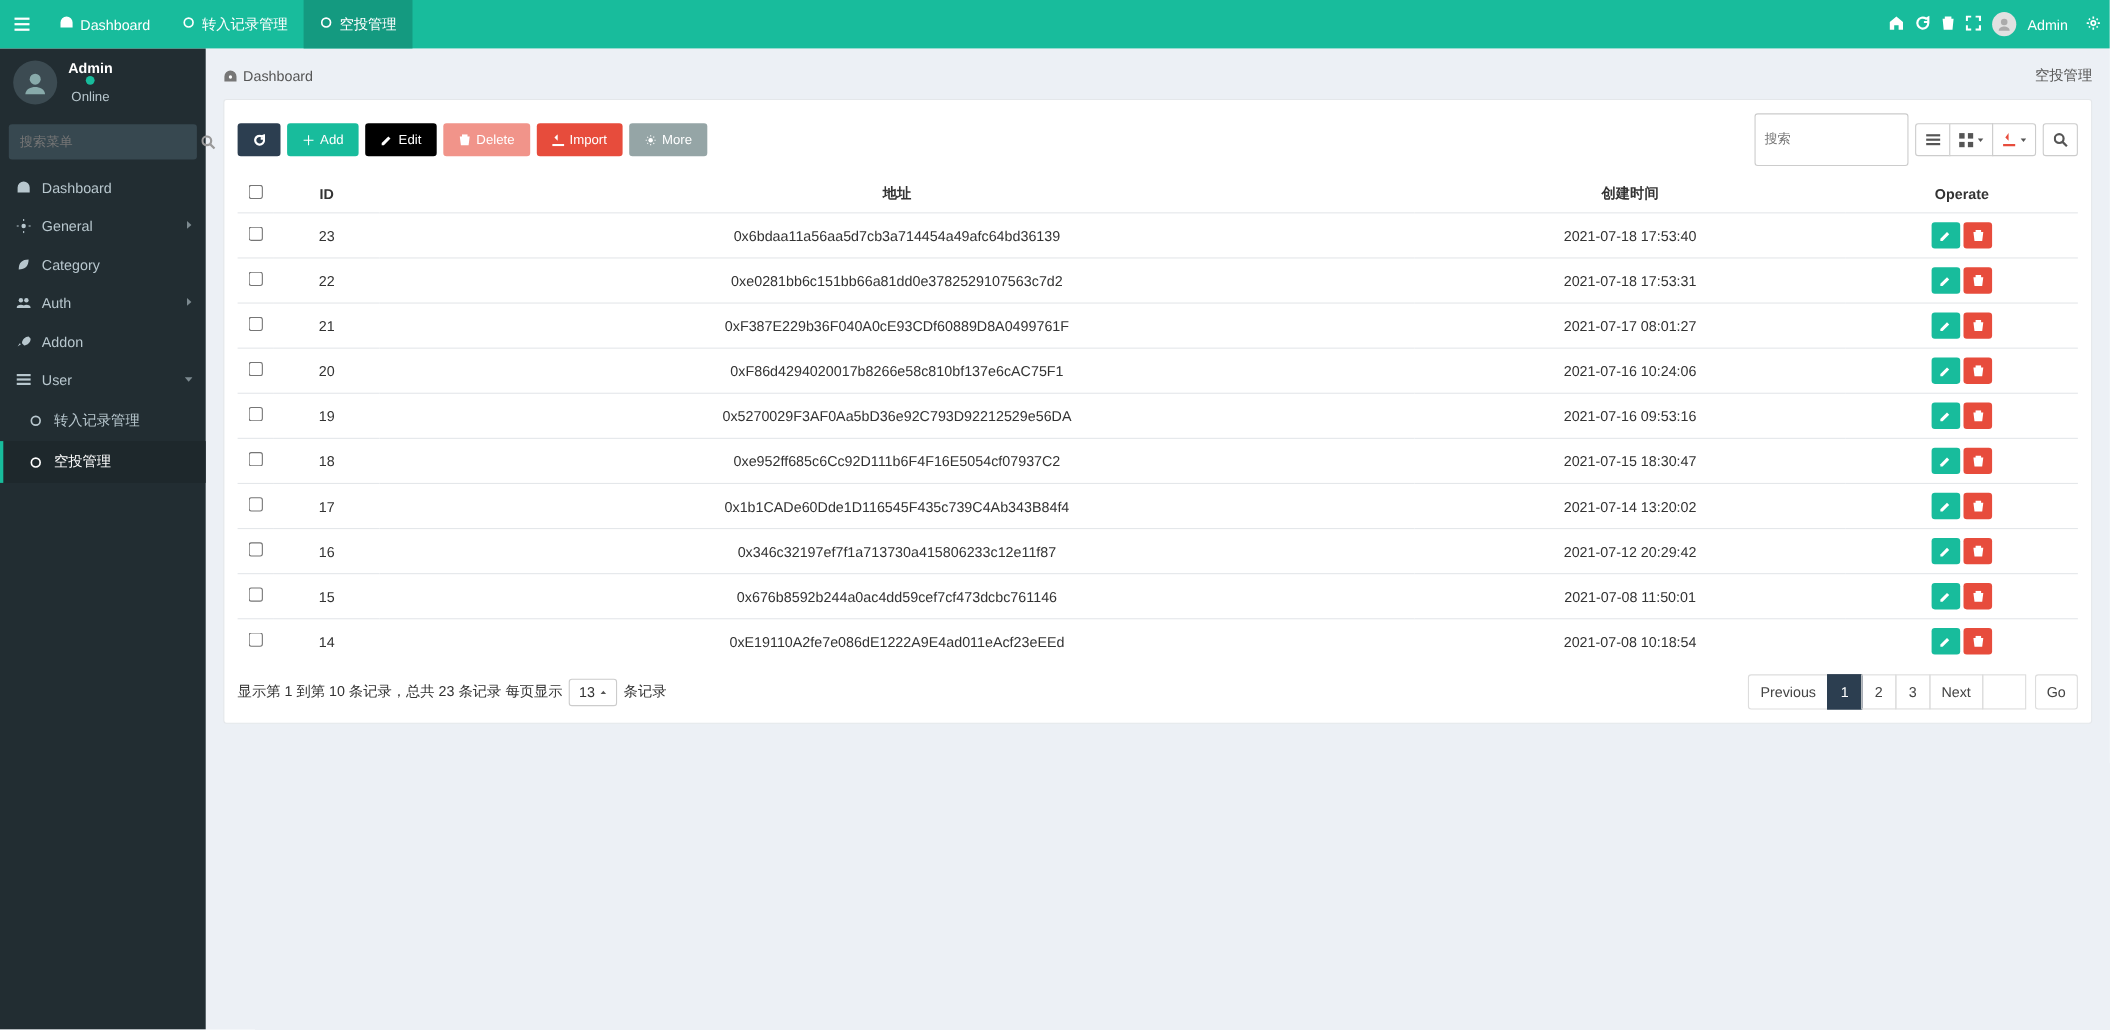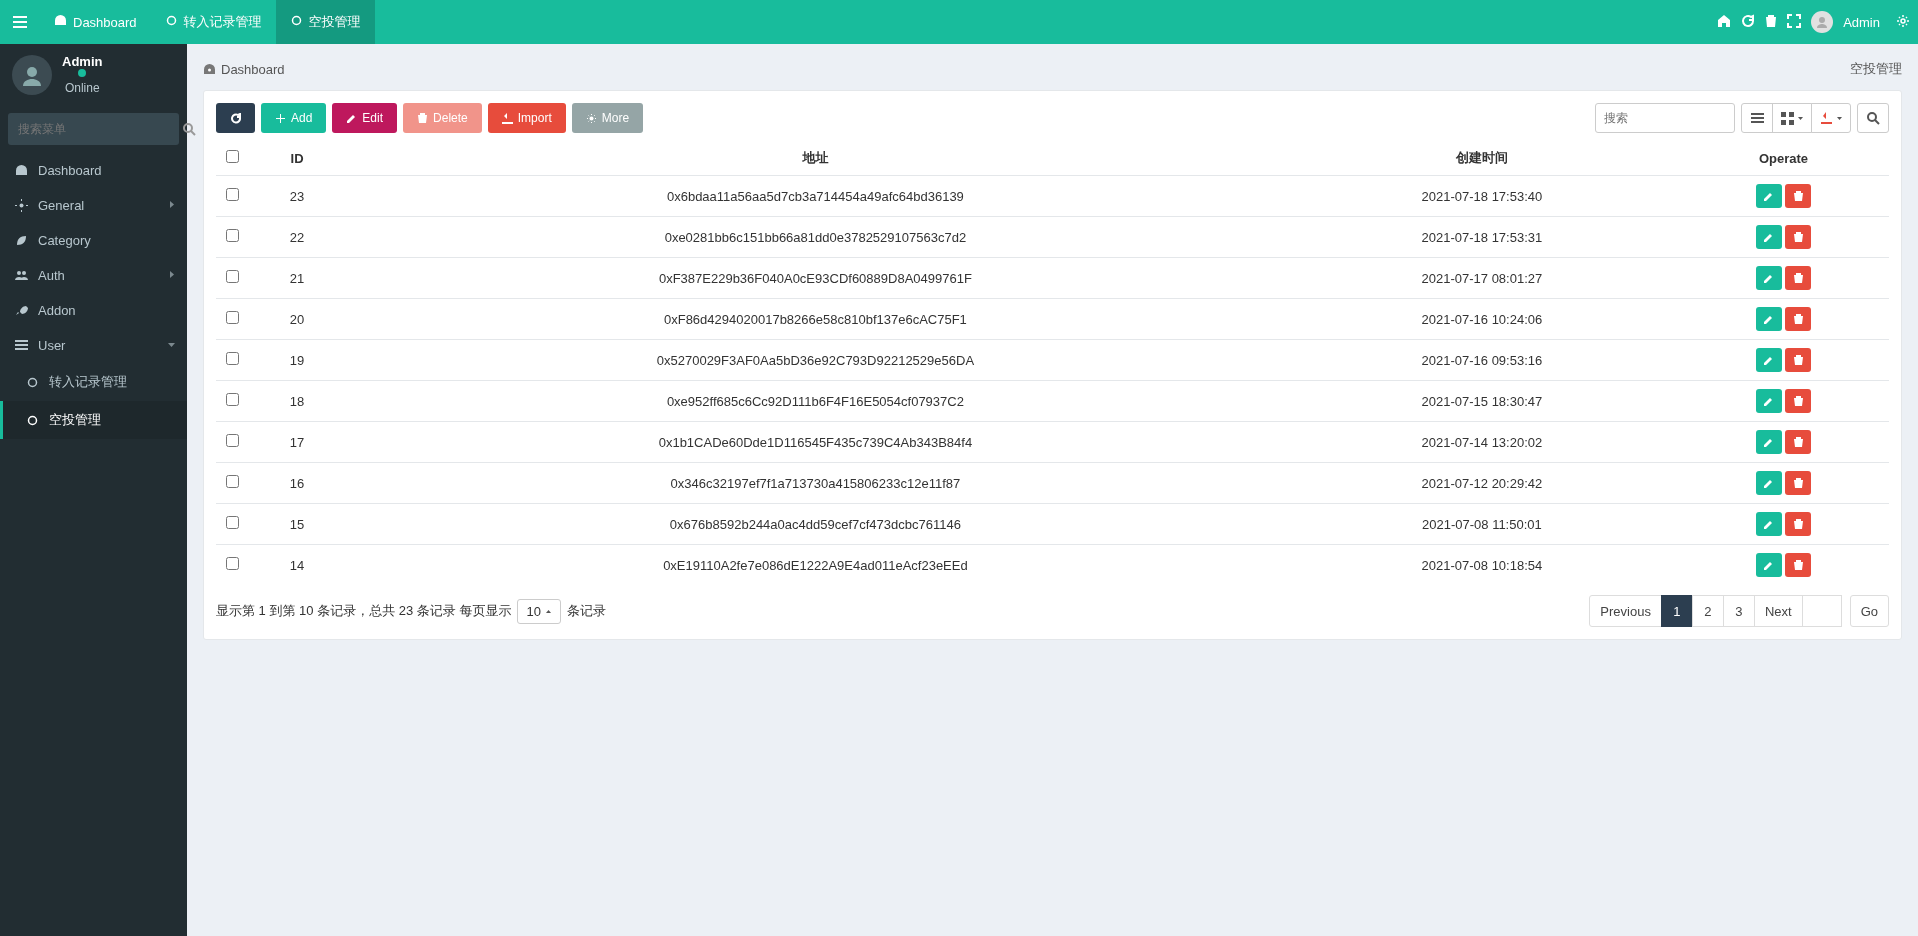--- a/index.html
+++ b/index.html
@@ -31,26 +31,26 @@
 .content { flex:1; padding:10px 16px 16px 16px; overflow:auto;}
 .breadcrumb-row{ display:flex; align-items:center; height:30px; color:#555; font-size:13px;}
 .breadcrumb-row .bc-left{ display:flex; align-items:center; gap:5px;}
 .breadcrumb-row .bc-right{ margin-left:auto; color:#555;}
 .panel { background:#fff; border:1px solid #e4e7ea; margin-top:6px; padding:12px; border-radius:3px;}
 .toolbar{ display:flex; align-items:center; gap:6px; margin-bottom:8px;}
 .btn{ display:inline-flex; align-items:center; gap:5px; height:30px; padding:0 14px; border-radius:3px; color:#fff; font-size:12px; cursor:pointer; border:none;}
 .btn svg{width:11px;height:11px;}
 .btn-dark{ background:#2c3e50;}
 .btn-green{ background:#18bc9c;}
-.btn-green2{ background:#be185d;}
+.btn-green2{ background:#000000;}
 .btn-red{ background:#e74c3c;}
 .btn-red2{ background:#f1948a;}
 .btn-gray{ background:#95a5a6;}
 .tb-right{ margin-left:auto; display:flex; gap:6px; align-items:center;}
-.tb-right input{ height:30px; border:1px solid #ccc; border-radius:3px; padding:0 8px; width:140px; font-size:12px;}
+.tb-right input{ height:48px; border:1px solid #ccc; border-radius:3px; padding:0 8px; width:140px; font-size:12px;font-family:Liberation Mono, monospace;}
 .iconbtn{ width:32px; height:30px; border:1px solid #ccc; border-radius:3px; background:#fff; display:flex; align-items:center; justify-content:center; cursor:pointer;}
 .iconbtn-group{display:flex;}
 .iconbtn-group .iconbtn{border-radius:0; margin-left:-1px;}
 .iconbtn-group .iconbtn:first-child{border-top-left-radius:3px;border-bottom-left-radius:3px;margin-left:0;}
 .iconbtn-group .iconbtn:last-child{border-top-right-radius:3px;border-bottom-right-radius:3px;}
 table{ width:100%; border-collapse:collapse; font-size:13px;}
 th,td{ border-top:1px solid #e4e7ea; padding:8px 10px; text-align:center;}
 th{ font-weight:bold; background:#fff; border-top:none;}
 .ck{ width:18px;}
 .op-btn{ width:26px; height:24px; border-radius:3px; display:inline-flex; align-items:center; justify-content:center; cursor:pointer;}
@@ -513,21 +513,21 @@
                   </svg>
                 </span>
     </td>
             </tr>
           </tbody>
       </table>
 
       <div class="footer-row">
         <span>显示第 1 到第 10 条记录，总共 23 条记录 每页显示</span>
         <span class="page-size">
-            <span>10</span>
+            <span>13</span>
             <svg width="7" height="7">
               <path d="M1 5l2.5-3L6 5" fill="#555"></path>
             </svg>
           </span>
         <span>条记录</span>
         <div class="pagination" id="pagination">
             <div class="pg">Previous</div>
             <div class="pg active">1</div>
             <div class="pg">2</div>
             <div class="pg">3</div>

